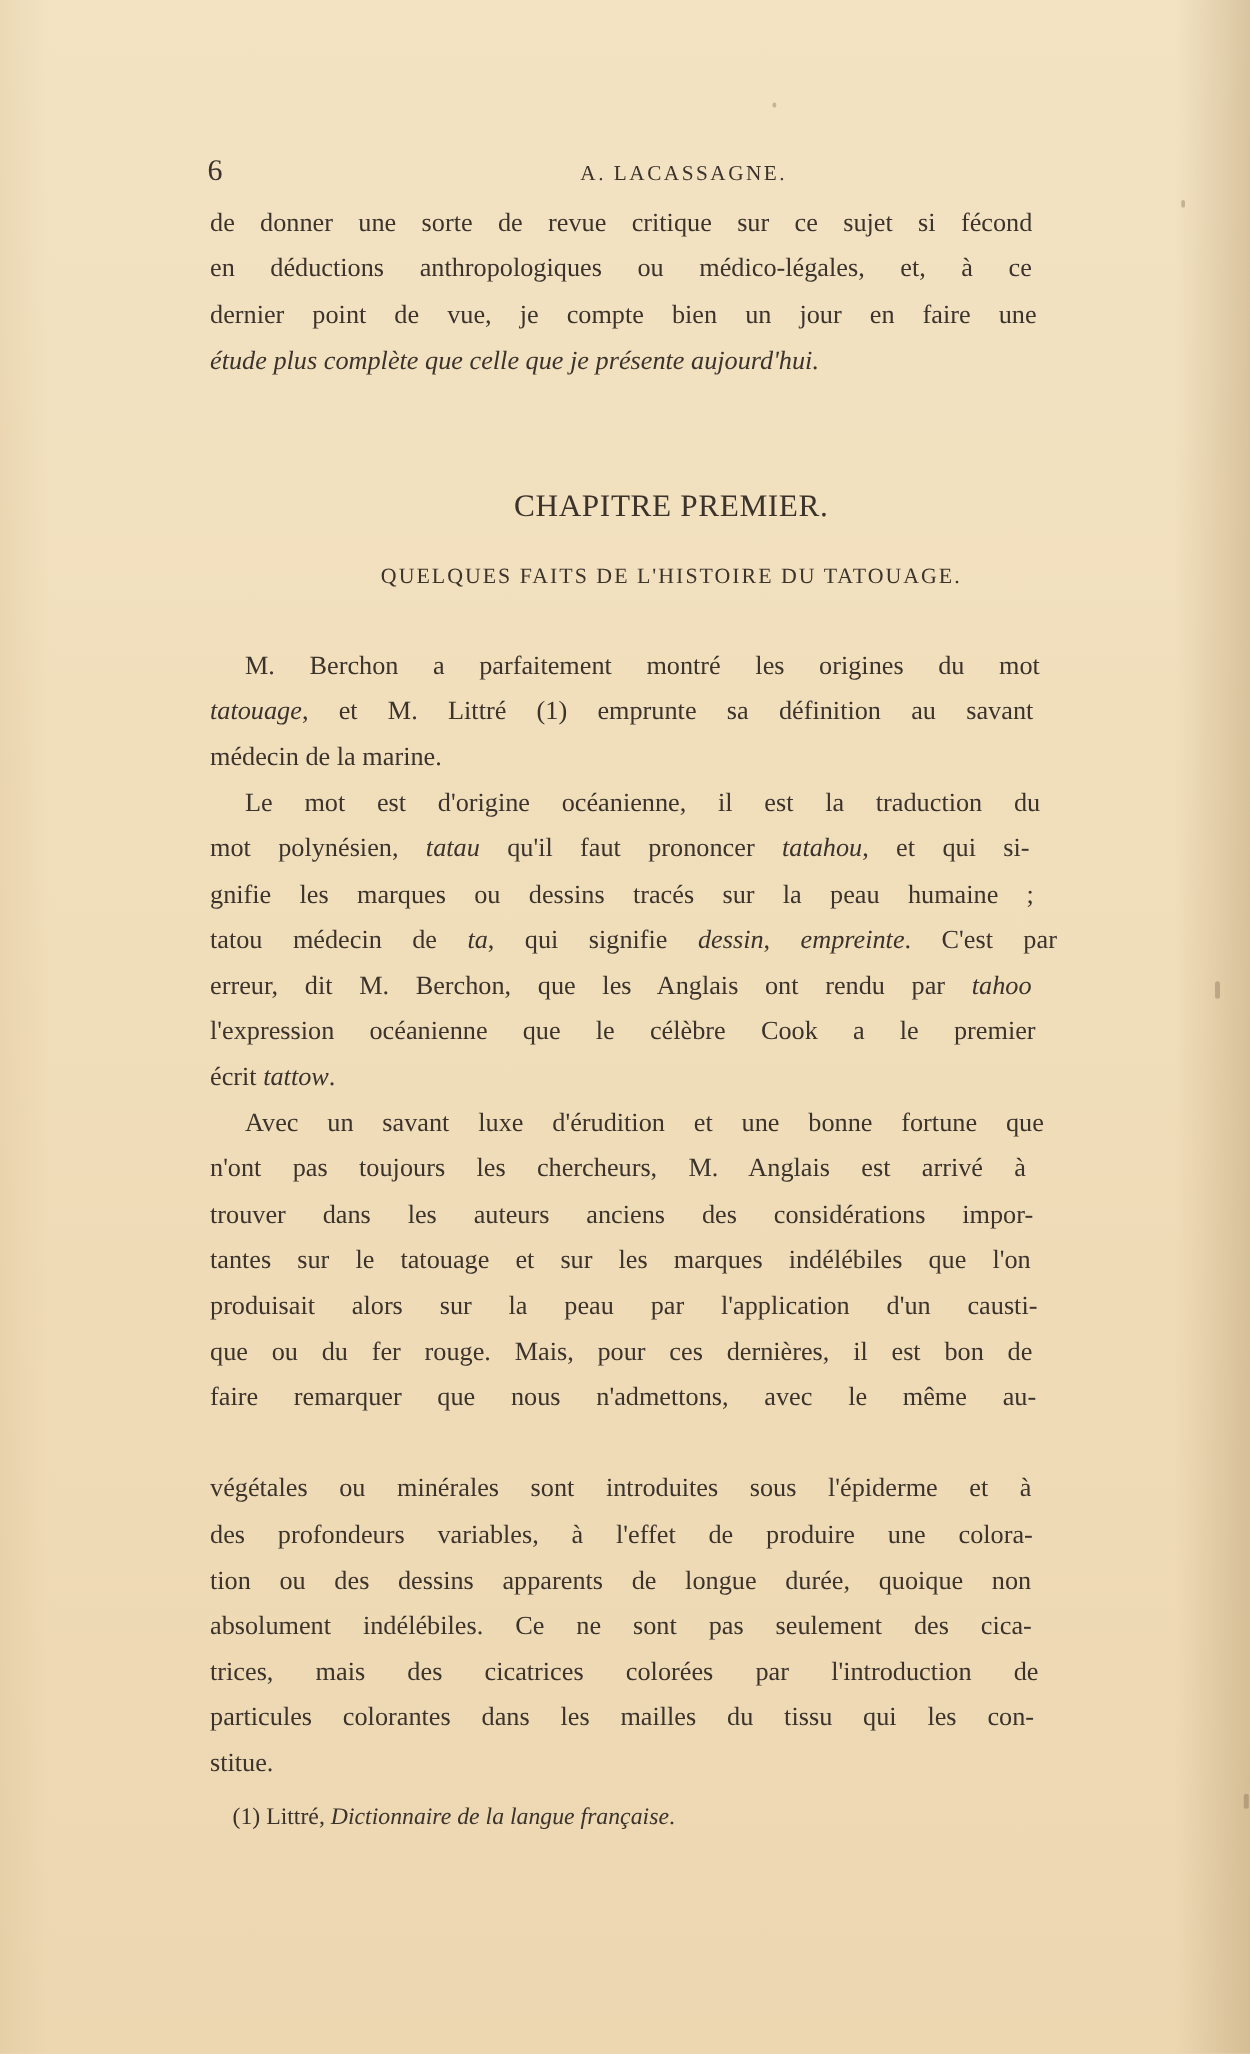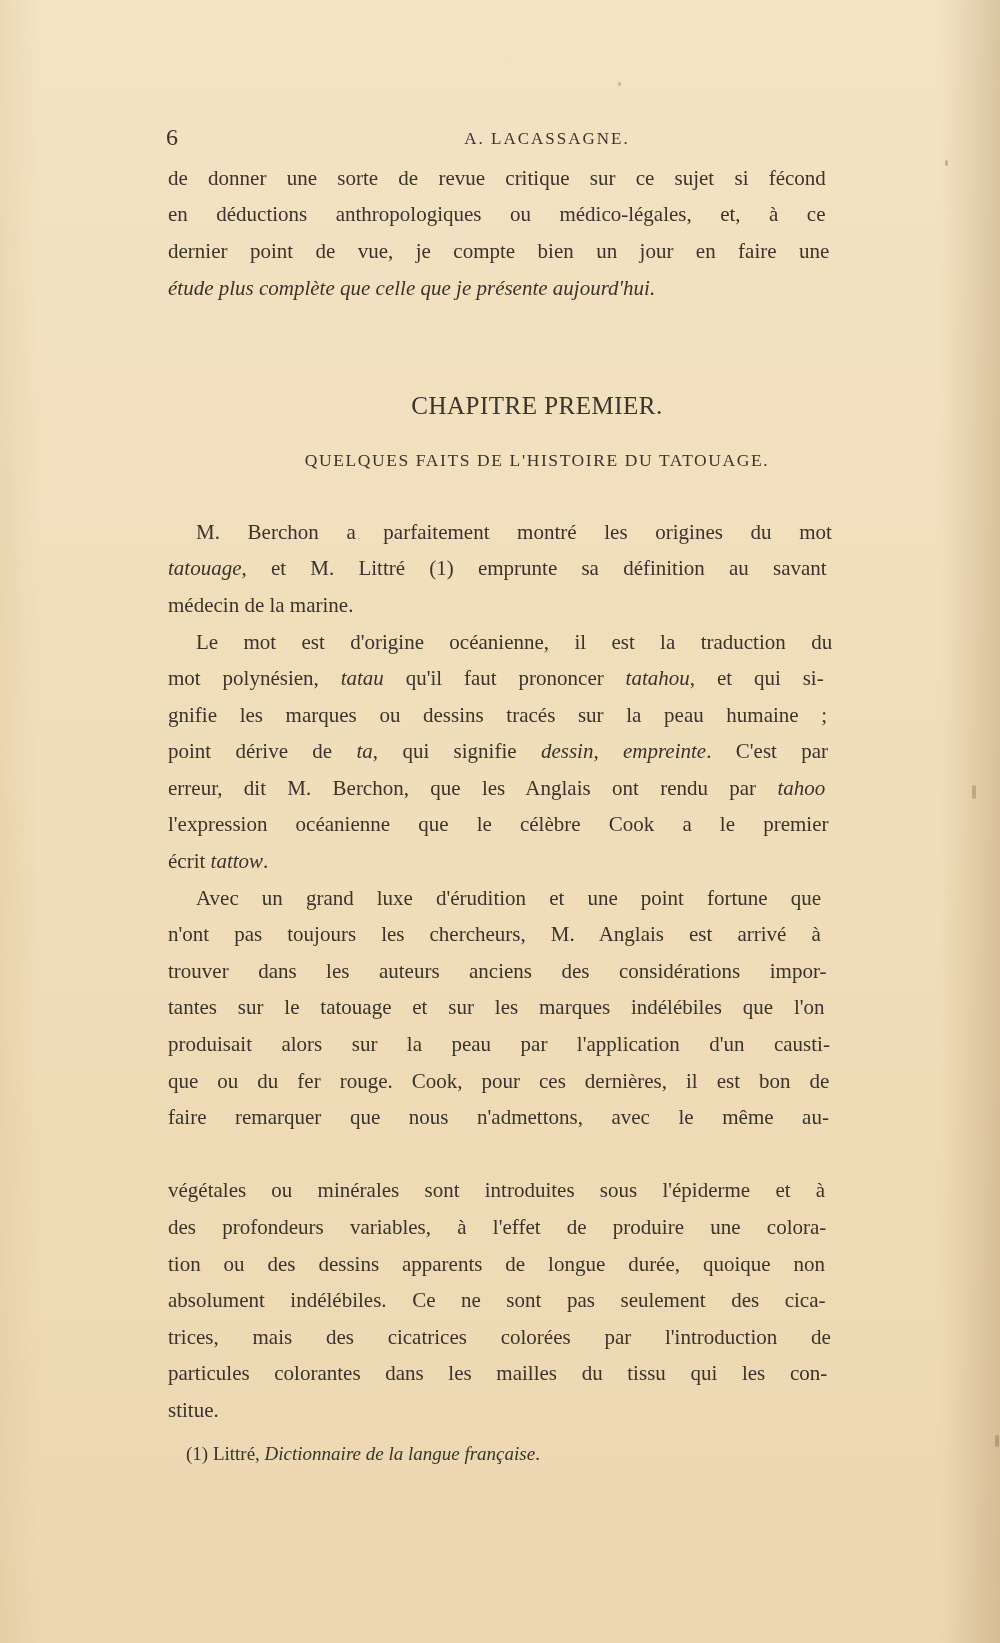--- a/index.html
+++ b/index.html
@@ -125,31 +125,31 @@
   <div class="chapter-title">CHAPITRE PREMIER.</div>
   <div class="chapter-subtitle">QUELQUES FAITS DE L'HISTOIRE DU TATOUAGE.</div>
 
   <div class="line indent" style="top: 514px; text-align: left; text-align-last: left; display: block; word-spacing: 22.4082px;">M. Berchon a parfaitement montré les origines du mot</div>
   <div class="line" style="top: 550px; text-align: left; text-align-last: left; display: block; word-spacing: 18.9462px;"><i>tatouage</i><span>, et M. Littré (1) emprunte sa définition au savant</span></div>
   <div class="line last" style="top: 587px; text-align: right; text-align-last: left; display: block;">médecin de la marine.</div>
 
   <div class="line indent" style="top: 624px; text-align: left; text-align-last: left; display: block; word-spacing: 20.1111px;">Le mot est d'origine océanienne, il est la traduction du</div>
   <div class="line" style="top: 660px; text-align: left; text-align-last: left; display: block; word-spacing: 16.6302px;"><span>mot polynésien, </span><i>tatau</i><span> qu'il faut prononcer </span><i>tatahou</i><span>, et qui si-</span></div>
   <div class="line" style="top: 697px; text-align: left; text-align-last: left; display: block; word-spacing: 17.3938px;">gnifie les marques ou dessins tracés sur la peau humaine ;</div>
-  <div class="line" style="top: 733px; text-align: left; text-align-last: left; display: block; word-spacing: 19.0816px;"><span>point dérive de </span><i>ta</i><span>, qui signifie </span><i>dessin</i><span>, </span><i>empreinte</i><span>. C'est par</span></div>
+  <div class="line" style="top: 733px; text-align: left; text-align-last: left; display: block; word-spacing: 19.0816px;"><span>tatou médecin de </span><i>ta</i><span>, qui signifie </span><i>dessin</i><span>, </span><i>empreinte</i><span>. C'est par</span></div>
   <div class="line" style="top: 770px; text-align: left; text-align-last: left; display: block; word-spacing: 16.0594px;"><span>erreur, dit M. Berchon, que les Anglais ont rendu par </span><i>tahoo</i></div>
   <div class="line" style="top: 806px; text-align: left; text-align-last: left; display: block; word-spacing: 22.9023px;">l'expression océanienne que le célèbre Cook a le premier</div>
   <div class="line last" style="top: 843px; text-align: left; text-align-last: left; display: block;"><span>écrit </span><i>tattow</i><span>.</span></div>
 
-  <div class="line indent" style="top: 880px; text-align: left; text-align-last: left; display: block; word-spacing: 17.8177px;">Avec un grand luxe d'érudition et une point fortune que</div>
+  <div class="line indent" style="top: 880px; text-align: left; text-align-last: left; display: block; word-spacing: 17.8177px;">Avec un savant luxe d'érudition et une bonne fortune que</div>
   <div class="line" style="top: 916px; text-align: left; text-align-last: left; display: block; word-spacing: 19.8194px;">n'ont pas toujours les chercheurs, M. Anglais est arrivé à</div>
   <div class="line" style="top: 953px; text-align: left; text-align-last: left; display: block; word-spacing: 24.2366px;">trouver dans les auteurs anciens des considérations impor-</div>
   <div class="line" style="top: 989px; text-align: left; text-align-last: left; display: block; word-spacing: 15.5922px;">tantes sur le tatouage et sur les marques indélébiles que l'on</div>
   <div class="line" style="top: 1026px; text-align: left; text-align-last: left; display: block; word-spacing: 24.2109px;">produisait alors sur la peau par l'application d'un causti-</div>
-  <div class="line" style="top: 1063px; text-align: left; text-align-last: left; display: block; word-spacing: 13.7578px;">que ou du fer rouge. Cook, pour ces dernières, il est bon de</div>
+  <div class="line" style="top: 1063px; text-align: left; text-align-last: left; display: block; word-spacing: 13.7578px;">que ou du fer rouge. Mais, pour ces dernières, il est bon de</div>
   <div class="line" style="top: 1099px; text-align: left; text-align-last: left; display: block; word-spacing: 23.3262px;">faire remarquer que nous n'admettons, avec le même au-</div>
   <div class="line" style="top: 1172px; text-align: left; text-align-last: left; display: block; word-spacing: 19.998px;">végétales ou minérales sont introduites sous l'épiderme et à</div>
   <div class="line" style="top: 1209px; text-align: left; text-align-last: left; display: block; word-spacing: 21px;">des profondeurs variables, à l'effet de produire une colora-</div>
   <div class="line" style="top: 1246px; text-align: left; text-align-last: left; display: block; word-spacing: 17.658px;">tion ou des dessins apparents de longue durée, quoique non</div>
   <div class="line" style="top: 1282px; text-align: left; text-align-last: left; display: block; word-spacing: 20.2949px;">absolument indélébiles. Ce ne sont pas seulement des cica-</div>
   <div class="line" style="top: 1319px; text-align: left; text-align-last: left; display: block; word-spacing: 28.5022px;">trices, mais des cicatrices colorées par l'introduction de</div>
   <div class="line" style="top: 1355px; text-align: left; text-align-last: left; display: block; word-spacing: 19.3976px;">particules colorantes dans les mailles du tissu qui les con-</div>
   <div class="line last" style="top: 1392px; text-align: left; text-align-last: left; display: block;">stitue.</div>
 
   <div class="footnote"><span>(1) Littré, </span><i>Dictionnaire de la langue française</i><span>.</span></div>

